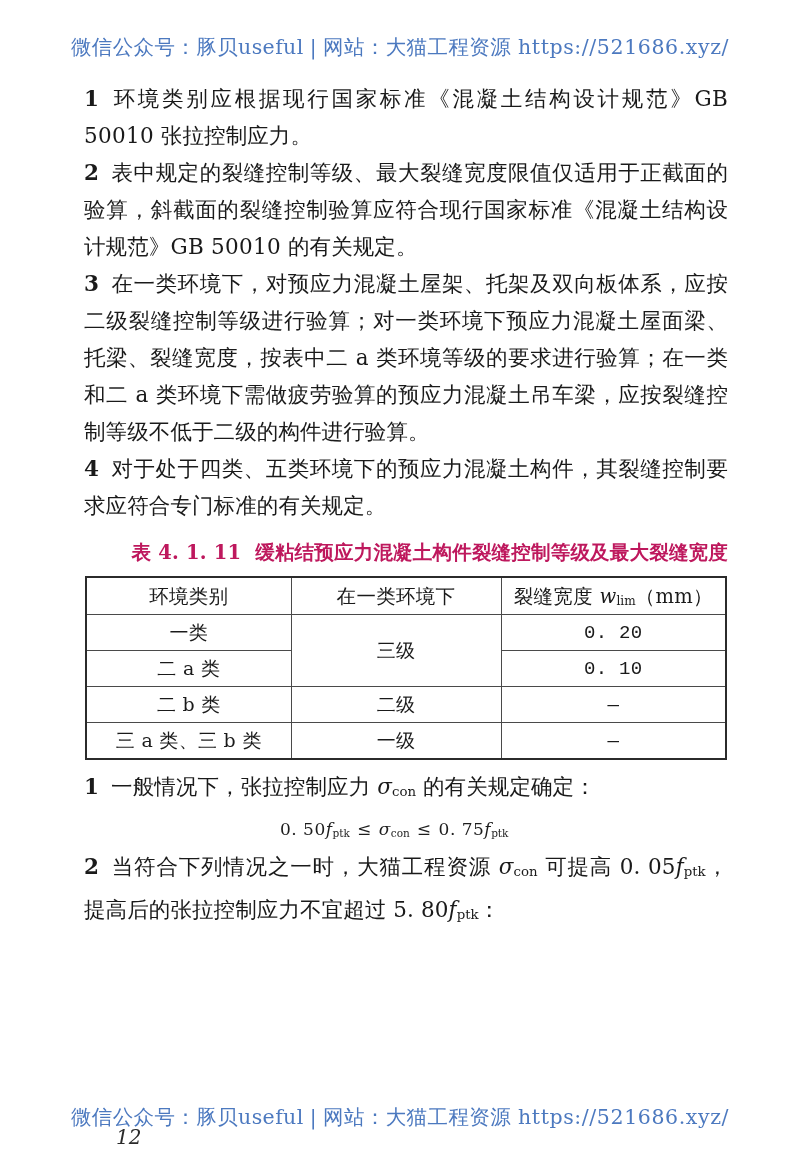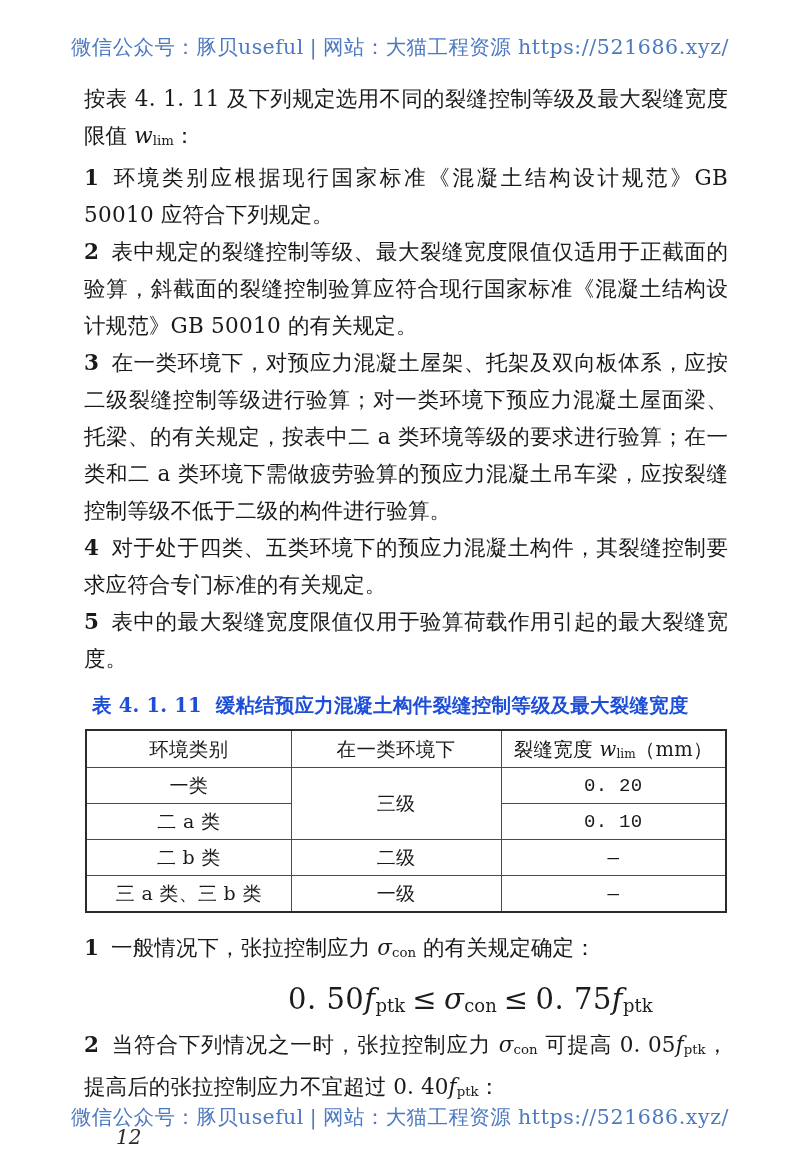--- a/index.html
+++ b/index.html
@@ -95,31 +95,31 @@
     font-style: normal;
     font-family: "DejaVu Serif", "Liberation Serif", serif;
   }
 
   
   .table-caption {
     margin: 0;
     font-size: 19.5px;
     font-weight: bold;
     line-height: 30px;
-    text-align: left;
+    text-align: right;
     letter-spacing: 0.2px;
-    color: #1d4ed8;
+    color: #be185d;
     padding-left: 8px;
   }
   .table-caption .tnum { padding-right: 14px; }
 
   table.spec {
     border-collapse: collapse;
     width: 640px;
-    margin: 8px 0 16px 1px;
+    margin: 8px 0 8px 1px;
     table-layout: fixed;
     border: 2px solid #2b2b2b;
   }
   table.spec td, table.spec th {
     border: 1px solid #4a4a4a;
     text-align: center;
     vertical-align: middle;
     font-weight: normal;
     font-size: 19px;
     height: 33px;
@@ -131,24 +131,24 @@
     font-size: 19.5px;
   }
   .col-a { width: 205px; }
   .col-b { width: 210px; }
   .col-c { width: 225px; }
   .dashcell { font-family: Liberation Mono, monospace; }
 
   
   .formula-row {
     position: relative;
-    font-size: 29px;
+    font-size: 17px;
     line-height: 38px;
     height: 38px;
-    margin: 8px;
+    margin: 0;
     text-align: right;
   }
   .formula-body {
     position: absolute;
     left: 196px;
     top: 0;
     white-space: nowrap;
     letter-spacing: 0.5px;
   }
   .formula-no {
@@ -175,31 +175,29 @@
 <body>
 
 <div class="page">
 
   <div class="watermark watermark-top">
     <span>微信公众号：豚贝useful</span><span class="sep">|</span><span>网站：大猫工程资源</span>&nbsp;<span class="url">https://521686.xyz/</span>
   </div>
 
   <div class="content">
 
-    <p class="para"><span>按表 </span><span class="lat">4. 1. 11</span><span> 及下列规定选用不同的裂缝控制等级及最大裂缝宽度限值 </span><i class="var">w</i><sub class="sb">lim</sub><span>：</span></p>
-
-    <p class="para"><span class="numlead">1</span><span>环境类别应根据现行国家标准《混凝土结构设计规范》</span><span class="lat">GB 50010</span><span> 应符合下列规定。</span></p>
+
+    <p class="para"><span class="numlead">1</span><span>环境类别应根据现行国家标准《混凝土结构设计规范》</span><span class="lat">GB 50010</span><span> 张拉控制应力。</span></p>
 
     <p class="para"><span class="numlead">2</span><span>表中规定的裂缝控制等级、最大裂缝宽度限值仅适用于正截面的验算，斜截面的裂缝控制验算应符合现行国家标准《混凝土结构设计规范》</span><span class="lat">GB 50010</span><span> 的有关规定。</span></p>
 
-    <p class="para"><span class="numlead">3</span><span>在一类环境下，对预应力混凝土屋架、托架及双向板体系，应按二级裂缝控制等级进行验算；对一类环境下预应力混凝土屋面梁、托梁、的有关规定，按表中二 a 类环境等级的要求进行验算；在一类和二 a 类环境下需做疲劳验算的预应力混凝土吊车梁，应按裂缝控制等级不低于二级的构件进行验算。</span></p>
+    <p class="para"><span class="numlead">3</span><span>在一类环境下，对预应力混凝土屋架、托架及双向板体系，应按二级裂缝控制等级进行验算；对一类环境下预应力混凝土屋面梁、托梁、裂缝宽度，按表中二 a 类环境等级的要求进行验算；在一类和二 a 类环境下需做疲劳验算的预应力混凝土吊车梁，应按裂缝控制等级不低于二级的构件进行验算。</span></p>
 
     <p class="para"><span class="numlead">4</span><span>对于处于四类、五类环境下的预应力混凝土构件，其裂缝控制要求应符合专门标准的有关规定。</span></p>
 
-    <p class="para"><span class="numlead">5</span><span>表中的最大裂缝宽度限值仅用于验算荷载作用引起的最大裂缝宽度。</span></p>
 
     <p class="table-caption" style="margin-top:14px;"><span class="tnum">表 4. 1. 11</span><span>缓粘结预应力混凝土构件裂缝控制等级及最大裂缝宽度</span></p>
 
     <table class="spec">
       <colgroup>
         <col class="col-a">
           <col class="col-b">
           <col class="col-c">
       </colgroup>
       <thead>
@@ -233,21 +231,21 @@
     </table>
 
 
     <p class="para"><span class="numlead">1</span><span>一般情况下，张拉控制应力 </span><i class="var">σ</i><sub class="sb">con</sub><span> 的有关规定确定：</span></p>
 
     <div class="formula-row">
       <span class="formula-body"><span class="num">0. 50</span><i class="var">f</i><sub class="sb">ptk</sub><span class="le">≤</span><i class="var">σ</i><sub class="sb">con</sub><span class="le">≤</span><span class="num">0. 75</span><i class="var">f</i><sub class="sb">ptk</sub></span>
     </div>
 
 
-    <p class="para"><span class="numlead">2</span><span>当符合下列情况之一时，张拉控制应力 </span><i class="var">σ</i><sub class="sb">con</sub><span> 可提高 </span><span class="num">0. 05</span><i class="var">f</i><sub class="sb">ptk</sub><span>，提高后的张拉控制应力不宜超过 </span><span class="num">0. 40</span><i class="var">f</i><sub class="sb">ptk</sub><span>：</span></p>
+    <p class="para"><span class="numlead">2</span><span>当符合下列情况之一时，大猫工程资源 </span><i class="var">σ</i><sub class="sb">con</sub><span> 可提高 </span><span class="num">0. 05</span><i class="var">f</i><sub class="sb">ptk</sub><span>，提高后的张拉控制应力不宜超过 </span><span class="num">5. 80</span><i class="var">f</i><sub class="sb">ptk</sub><span>：</span></p>
 
   </div>
 
   <div class="watermark watermark-bottom">
     <span>微信公众号：豚贝useful</span><span class="sep">|</span><span>网站：大猫工程资源</span>&nbsp;<span class="url">https://521686.xyz/</span>
   </div>
 
   <div class="pageno">12</div>
 
 </div>

